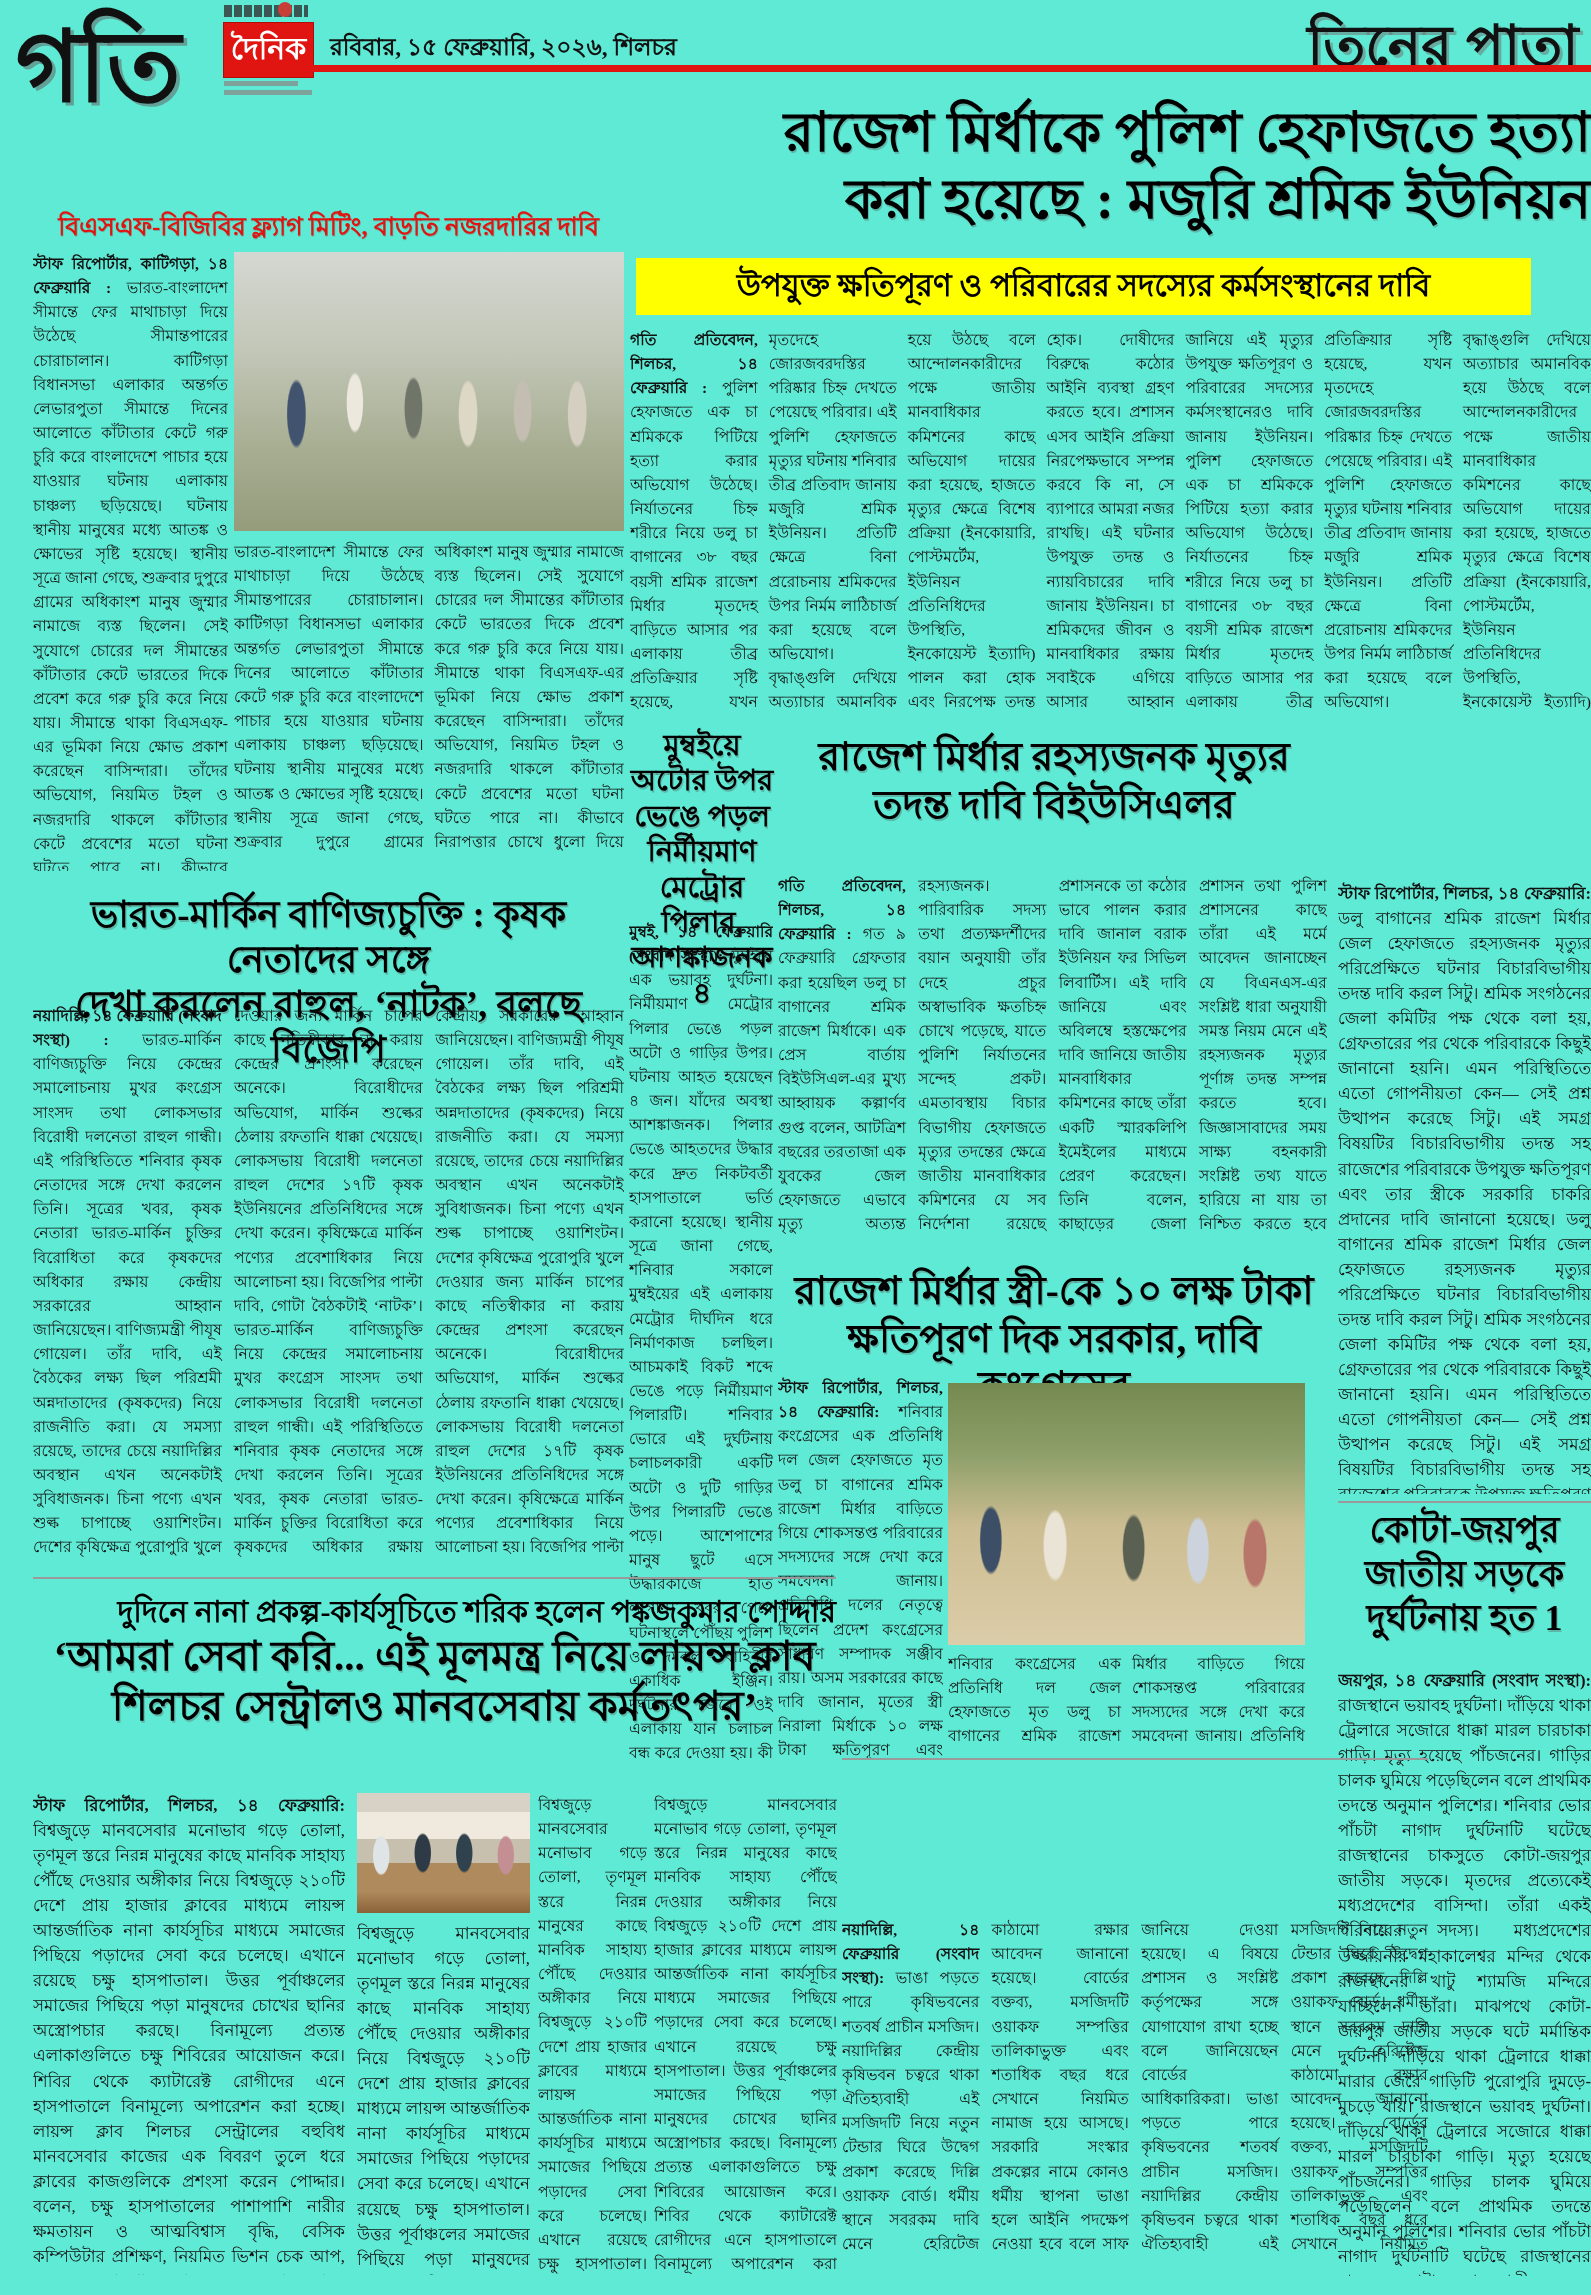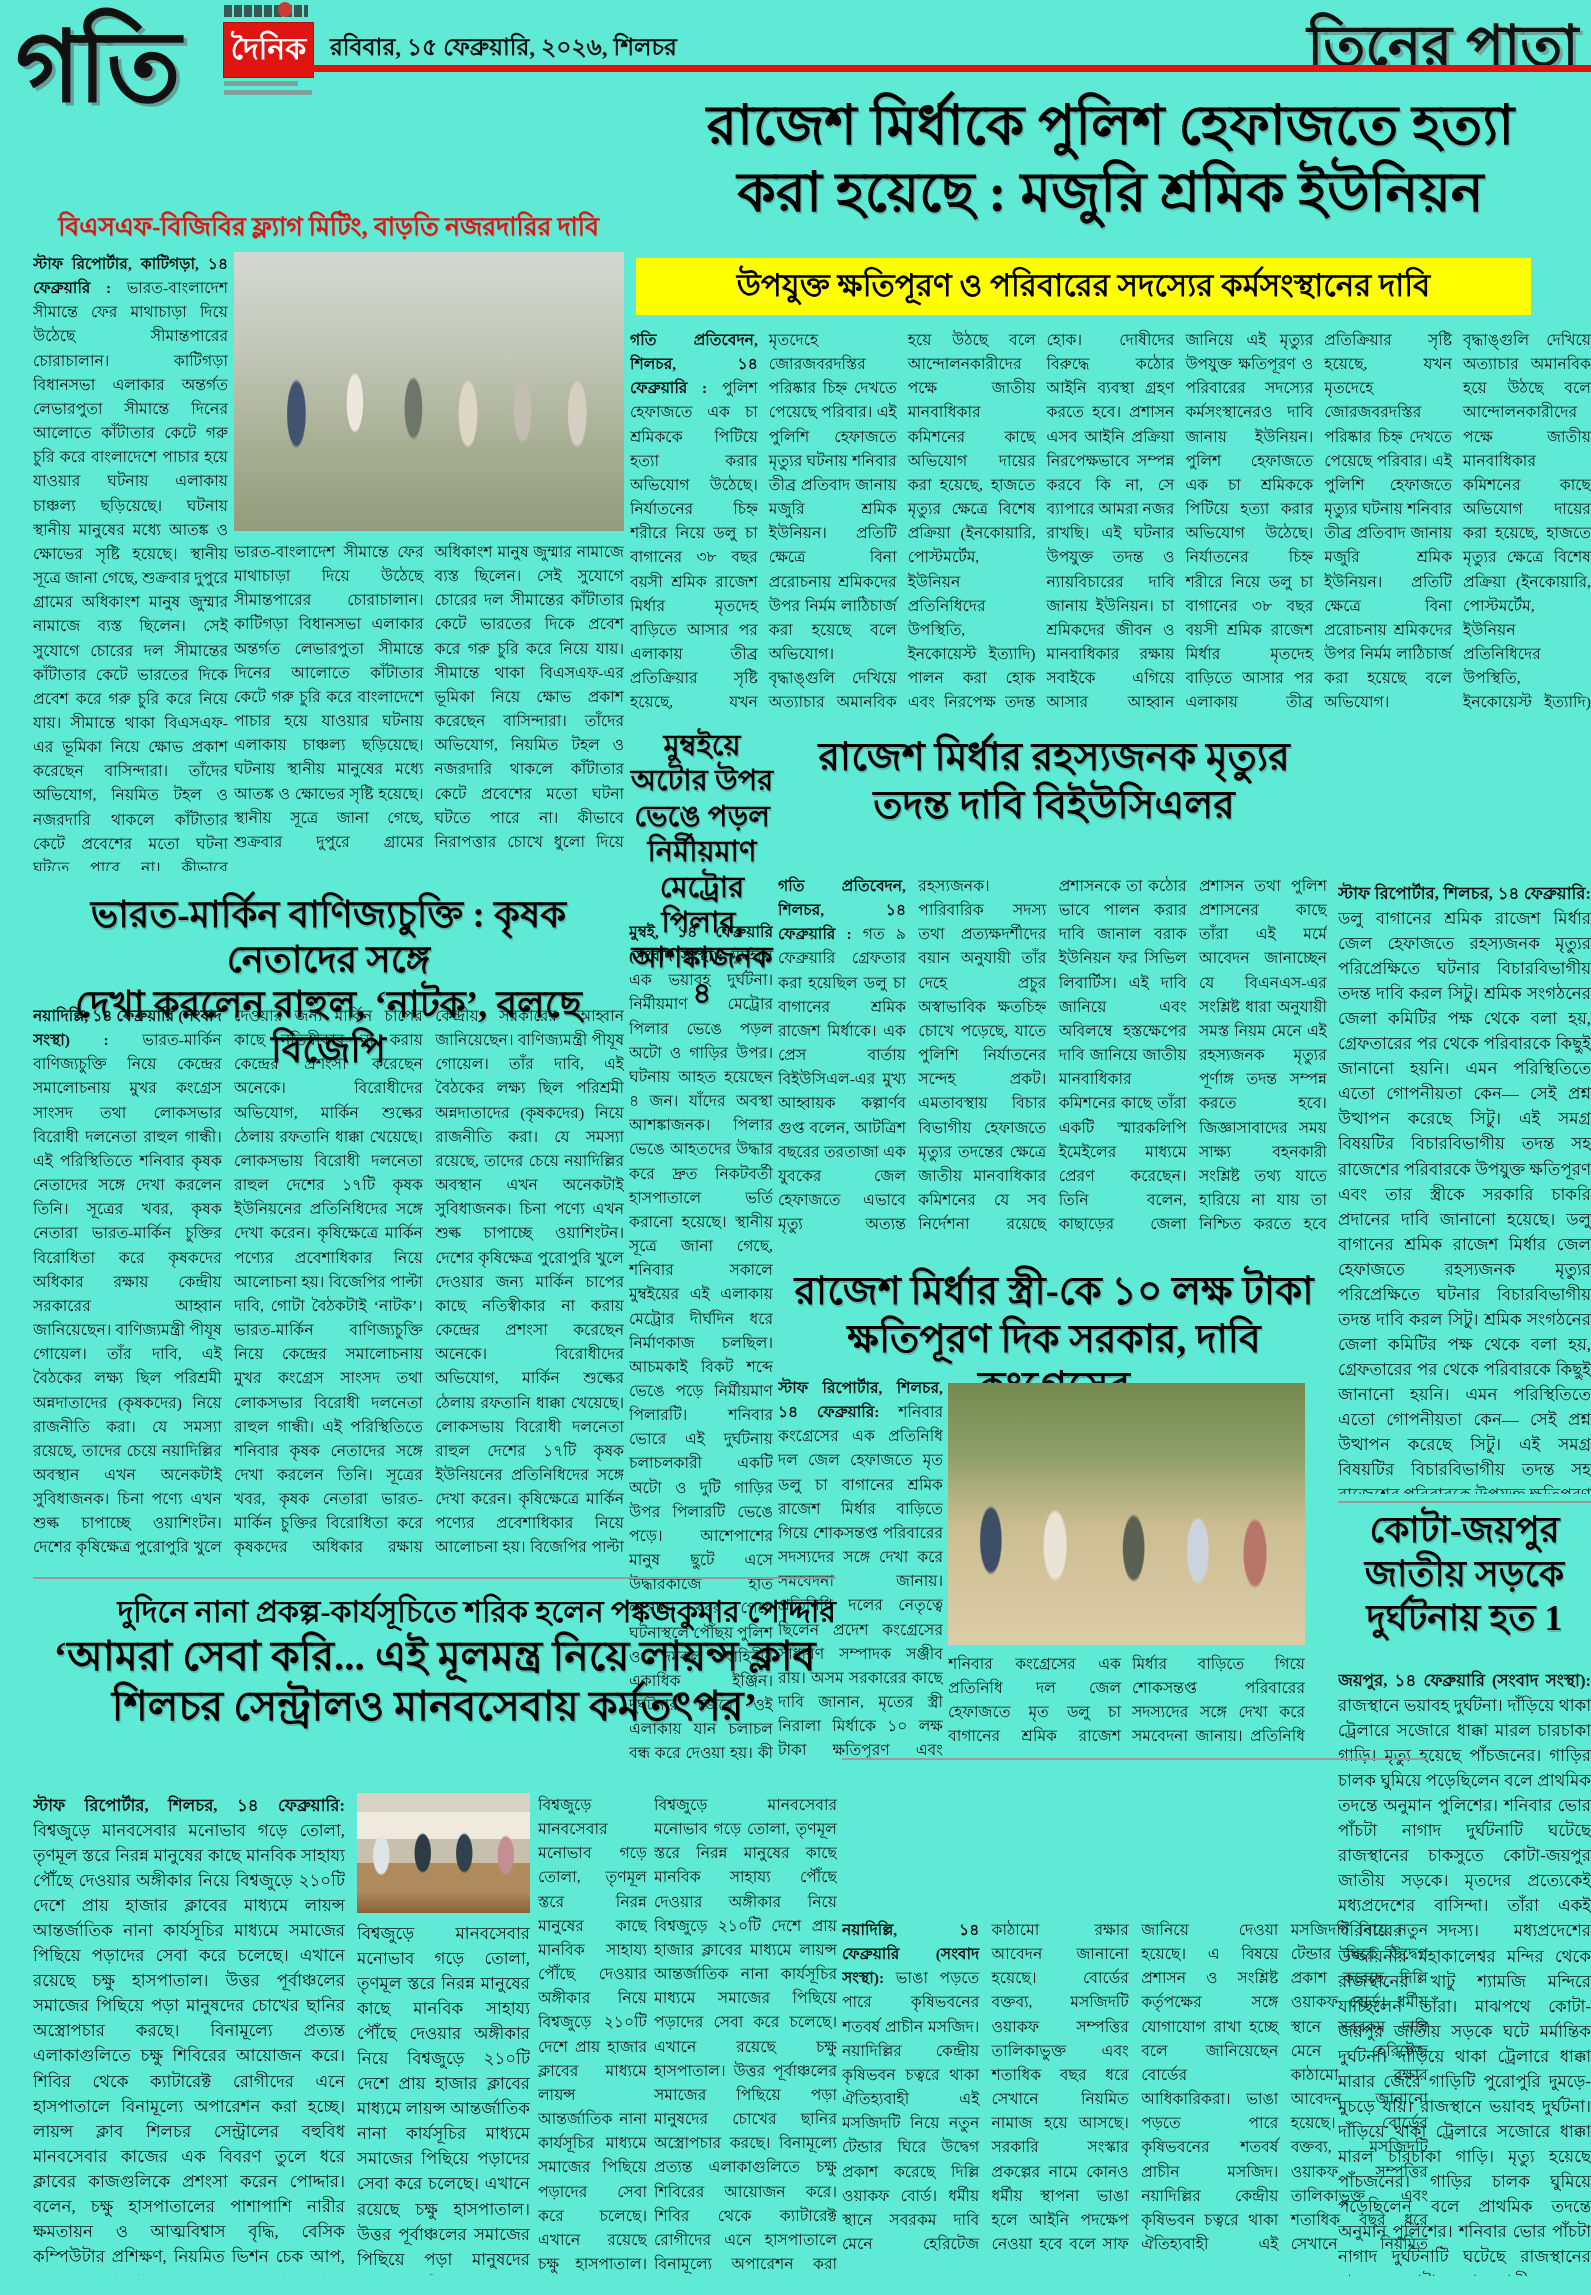--- a/index.html
+++ b/index.html
@@ -90,21 +90,21 @@
 
   <div class="subhead-red" style="left:33px;top:207px;width:591px;font-size:25px;">বিএসএফ-বিজিবির ফ্ল্যাগ মিটিং, বাড়তি নজরদারির দাবি গ্রামবাসীর</div>
   <div class="body-block fs28" style="left:33px;top:252px;width:195px;height:619px;">
     <p><span class="byline">স্টাফ রিপোর্টার, কাটিগড়া, ১৪ ফেব্রুয়ারি :</span> <span>ভারত-বাংলাদেশ সীমান্তে ফের মাথাচাড়া দিয়ে উঠেছে সীমান্তপারের চোরাচালান। কাটিগড়া বিধানসভা এলাকার অন্তর্গত লেভারপুতা সীমান্তে দিনের আলোতে কাঁটাতার কেটে গরু চুরি করে বাংলাদেশে পাচার হয়ে যাওয়ার ঘটনায় এলাকায় চাঞ্চল্য ছড়িয়েছে। ঘটনায় স্থানীয় মানুষের মধ্যে আতঙ্ক ও ক্ষোভের সৃষ্টি হয়েছে। স্থানীয় সূত্রে জানা গেছে, শুক্রবার দুপুরে গ্রামের অধিকাংশ মানুষ জুম্মার নামাজে ব্যস্ত ছিলেন। সেই সুযোগে চোরের দল সীমান্তের কাঁটাতার কেটে ভারতের দিকে প্রবেশ করে গরু চুরি করে নিয়ে যায়। সীমান্তে থাকা বিএসএফ-এর ভূমিকা নিয়ে ক্ষোভ প্রকাশ করেছেন বাসিন্দারা। তাঁদের অভিযোগ, নিয়মিত টহল ও নজরদারি থাকলে কাঁটাতার কেটে প্রবেশের মতো ঘটনা ঘটতে পারে না। কীভাবে নিরাপত্তার চোখে ধুলো দিয়ে চোরেরা এমন কাণ্ড ঘটাল, তা নিয়ে প্রশ্ন তুলেছেন তাঁরা। এদিকে, বিষয়টি গুরুত্ব দিয়ে দেখছে নিরাপত্তা বাহিনী। উভয় দেশের সীমান্তরক্ষী বাহিনীর মধ্যে ফ্ল্যাগ মিটিং অনুষ্ঠিত হয়েছে। উল্লেখ্য, কাছাড় জেলার এই অংশে অতীতে একাধিকবার সীমান্তপারের চোরাচালান ও গবাদি পশু পাচারের অভিযোগ উঠেছে। গ্রামবাসীদের দাবি, সীমান্তে স্থায়ী নজরদারি টাওয়ার, অতিরিক্ত টহল এবং রাত-দিন সমান নিরাপত্তা ব্যবস্থা গড়ে তোলা হোক। ভারত-বাংলাদেশ সীমান্তে ফের মাথাচাড়া দিয়ে উঠেছে সীমান্তপারের চোরাচালান। কাটিগড়া বিধানসভা এলাকার অন্তর্গত লেভারপুতা সীমান্তে দিনের আলোতে কাঁটাতার কেটে গরু চুরি করে বাংলাদেশে পাচার হয়ে যাওয়ার ঘটনায় এলাকায় চাঞ্চল্য ছড়িয়েছে। ঘটনায় স্থানীয় মানুষের মধ্যে আতঙ্ক ও ক্ষোভের সৃষ্টি হয়েছে। স্থানীয় সূত্রে জানা গেছে, শুক্রবার দুপুরে গ্রামের অধিকাংশ মানুষ জুম্মার নামাজে ব্যস্ত ছিলেন। সেই সুযোগে চোরের দল সীমান্তের কাঁটাতার কেটে ভারতের দিকে প্রবেশ করে গরু চুরি করে নিয়ে যায়। সীমান্তে থাকা বিএসএফ-এর ভূমিকা নিয়ে ক্ষোভ প্রকাশ করেছেন বাসিন্দারা। তাঁদের অভিযোগ, নিয়মিত টহল ও নজরদারি থাকলে কাঁটাতার কেটে প্রবেশের মতো ঘটনা ঘটতে পারে না। কীভাবে নিরাপত্তার চোখে ধুলো দিয়ে চোরেরা এমন কাণ্ড ঘটাল, তা নিয়ে প্রশ্ন তুলেছেন তাঁরা। এদিকে, বিষয়টি গুরুত্ব দিয়ে দেখছে নিরাপত্তা বাহিনী। উভয় দেশের সীমান্তরক্ষী বাহিনীর মধ্যে ফ্ল্যাগ মিটিং অনুষ্ঠিত হয়েছে। উল্লেখ্য, কাছাড় জেলার এই অংশে অতীতে একাধিকবার সীমান্তপারের চোরাচালান ও গবাদি পশু পাচারের অভিযোগ উঠেছে। গ্রামবাসীদের দাবি, সীমান্তে স্থায়ী নজরদারি টাওয়ার, অতিরিক্ত টহল এবং রাত-দিন সমান নিরাপত্তা ব্যবস্থা গড়ে তোলা হোক।</span></p>
   </div>
   <div class="photo" id="photo-border" style="left:234px;top:252px;width:390px;height:279px;"></div>
   <div class="body-block fs28 cols-2" style="left:234px;top:540px;width:390px;height:332px;">
     <p><span>ভারত-বাংলাদেশ সীমান্তে ফের মাথাচাড়া দিয়ে উঠেছে সীমান্তপারের চোরাচালান। কাটিগড়া বিধানসভা এলাকার অন্তর্গত লেভারপুতা সীমান্তে দিনের আলোতে কাঁটাতার কেটে গরু চুরি করে বাংলাদেশে পাচার হয়ে যাওয়ার ঘটনায় এলাকায় চাঞ্চল্য ছড়িয়েছে। ঘটনায় স্থানীয় মানুষের মধ্যে আতঙ্ক ও ক্ষোভের সৃষ্টি হয়েছে। স্থানীয় সূত্রে জানা গেছে, শুক্রবার দুপুরে গ্রামের অধিকাংশ মানুষ জুম্মার নামাজে ব্যস্ত ছিলেন। সেই সুযোগে চোরের দল সীমান্তের কাঁটাতার কেটে ভারতের দিকে প্রবেশ করে গরু চুরি করে নিয়ে যায়। সীমান্তে থাকা বিএসএফ-এর ভূমিকা নিয়ে ক্ষোভ প্রকাশ করেছেন বাসিন্দারা। তাঁদের অভিযোগ, নিয়মিত টহল ও নজরদারি থাকলে কাঁটাতার কেটে প্রবেশের মতো ঘটনা ঘটতে পারে না। কীভাবে নিরাপত্তার চোখে ধুলো দিয়ে চোরেরা এমন কাণ্ড ঘটাল, তা নিয়ে প্রশ্ন তুলেছেন তাঁরা। এদিকে, বিষয়টি গুরুত্ব দিয়ে দেখছে নিরাপত্তা বাহিনী। উভয় দেশের সীমান্তরক্ষী বাহিনীর মধ্যে ফ্ল্যাগ মিটিং অনুষ্ঠিত হয়েছে। উল্লেখ্য, কাছাড় জেলার এই অংশে অতীতে একাধিকবার সীমান্তপারের চোরাচালান ও গবাদি পশু পাচারের অভিযোগ উঠেছে। গ্রামবাসীদের দাবি, সীমান্তে স্থায়ী নজরদারি টাওয়ার, অতিরিক্ত টহল এবং রাত-দিন সমান নিরাপত্তা ব্যবস্থা গড়ে তোলা হোক। ভারত-বাংলাদেশ সীমান্তে ফের মাথাচাড়া দিয়ে উঠেছে সীমান্তপারের চোরাচালান। কাটিগড়া বিধানসভা এলাকার অন্তর্গত লেভারপুতা সীমান্তে দিনের আলোতে কাঁটাতার কেটে গরু চুরি করে বাংলাদেশে পাচার হয়ে যাওয়ার ঘটনায় এলাকায় চাঞ্চল্য ছড়িয়েছে। ঘটনায় স্থানীয় মানুষের মধ্যে আতঙ্ক ও ক্ষোভের সৃষ্টি হয়েছে। স্থানীয় সূত্রে জানা গেছে, শুক্রবার দুপুরে গ্রামের অধিকাংশ মানুষ জুম্মার নামাজে ব্যস্ত ছিলেন। সেই সুযোগে চোরের দল সীমান্তের কাঁটাতার কেটে ভারতের দিকে প্রবেশ করে গরু চুরি করে নিয়ে যায়। সীমান্তে থাকা বিএসএফ-এর ভূমিকা নিয়ে ক্ষোভ প্রকাশ করেছেন বাসিন্দারা। তাঁদের অভিযোগ, নিয়মিত টহল ও নজরদারি থাকলে কাঁটাতার কেটে প্রবেশের মতো ঘটনা ঘটতে পারে না। কীভাবে নিরাপত্তার চোখে ধুলো দিয়ে চোরেরা এমন কাণ্ড ঘটাল, তা নিয়ে প্রশ্ন তুলেছেন তাঁরা। এদিকে, বিষয়টি গুরুত্ব দিয়ে দেখছে নিরাপত্তা বাহিনী। উভয় দেশের সীমান্তরক্ষী বাহিনীর মধ্যে ফ্ল্যাগ মিটিং অনুষ্ঠিত হয়েছে। উল্লেখ্য, কাছাড় জেলার এই অংশে অতীতে একাধিকবার সীমান্তপারের চোরাচালান ও গবাদি পশু পাচারের অভিযোগ উঠেছে। গ্রামবাসীদের দাবি, সীমান্তে স্থায়ী নজরদারি টাওয়ার, অতিরিক্ত টহল এবং রাত-দিন সমান নিরাপত্তা ব্যবস্থা গড়ে তোলা হোক।</span></p>
   </div>
 
-  <div class="headline" style="left:630px;top:92px;width:961px;font-size:55px;">রাজেশ মির্ধাকে পুলিশ হেফাজতে হত্যা
+  <div class="headline" style="left:630px;top:99px;width:961px;font-size:55px;text-align:right;">রাজেশ মির্ধাকে পুলিশ হেফাজতে হত্যা
 করা হয়েছে : মজুরি শ্রমিক ইউনিয়ন</div>
   <div class="subhead-yellow" style="left:636px;top:258px;width:895px;height:57px;font-size:31px;">উপযুক্ত ক্ষতিপূরণ ও পরিবারের সদস্যের কর্মসংস্থানের দাবি</div>
   <div class="body-block fs28 cols-7" style="left:630px;top:328px;width:961px;height:389px;">
     <p><span class="byline">গতি প্রতিবেদন, শিলচর, ১৪ ফেব্রুয়ারি :</span> <span>পুলিশ হেফাজতে এক চা শ্রমিককে পিটিয়ে হত্যা করার অভিযোগ উঠেছে। নির্যাতনের চিহ্ন শরীরে নিয়ে ডলু চা বাগানের ৩৮ বছর বয়সী শ্রমিক রাজেশ মির্ধার মৃতদেহ বাড়িতে আসার পর এলাকায় তীব্র প্রতিক্রিয়ার সৃষ্টি হয়েছে, যখন মৃতদেহে জোরজবরদস্তির পরিষ্কার চিহ্ন দেখতে পেয়েছে পরিবার। এই পুলিশি হেফাজতে মৃত্যুর ঘটনায় শনিবার তীব্র প্রতিবাদ জানায় মজুরি শ্রমিক ইউনিয়ন। প্রতিটি ক্ষেত্রে বিনা প্ররোচনায় শ্রমিকদের উপর নির্মম লাঠিচার্জ করা হয়েছে বলে অভিযোগ। বৃদ্ধাঙ্গুলি দেখিয়ে অত্যাচার অমানবিক হয়ে উঠছে বলে আন্দোলনকারীদের পক্ষে জাতীয় মানবাধিকার কমিশনের কাছে অভিযোগ দায়ের করা হয়েছে, হাজতে মৃত্যুর ক্ষেত্রে বিশেষ প্রক্রিয়া (ইনকোয়ারি, পোস্টমর্টেম, ইউনিয়ন প্রতিনিধিদের উপস্থিতি, ইনকোয়েস্ট ইত্যাদি) পালন করা হোক এবং নিরপেক্ষ তদন্ত হোক। দোষীদের বিরুদ্ধে কঠোর আইনি ব্যবস্থা গ্রহণ করতে হবে। প্রশাসন এসব আইনি প্রক্রিয়া নিরপেক্ষভাবে সম্পন্ন করবে কি না, সে ব্যাপারে আমরা নজর রাখছি। এই ঘটনার উপযুক্ত তদন্ত ও ন্যায়বিচারের দাবি জানায় ইউনিয়ন। চা শ্রমিকদের জীবন ও মানবাধিকার রক্ষায় সবাইকে এগিয়ে আসার আহ্বান জানিয়ে এই মৃত্যুর উপযুক্ত ক্ষতিপূরণ ও পরিবারের সদস্যের কর্মসংস্থানেরও দাবি জানায় ইউনিয়ন। পুলিশ হেফাজতে এক চা শ্রমিককে পিটিয়ে হত্যা করার অভিযোগ উঠেছে। নির্যাতনের চিহ্ন শরীরে নিয়ে ডলু চা বাগানের ৩৮ বছর বয়সী শ্রমিক রাজেশ মির্ধার মৃতদেহ বাড়িতে আসার পর এলাকায় তীব্র প্রতিক্রিয়ার সৃষ্টি হয়েছে, যখন মৃতদেহে জোরজবরদস্তির পরিষ্কার চিহ্ন দেখতে পেয়েছে পরিবার। এই পুলিশি হেফাজতে মৃত্যুর ঘটনায় শনিবার তীব্র প্রতিবাদ জানায় মজুরি শ্রমিক ইউনিয়ন। প্রতিটি ক্ষেত্রে বিনা প্ররোচনায় শ্রমিকদের উপর নির্মম লাঠিচার্জ করা হয়েছে বলে অভিযোগ। বৃদ্ধাঙ্গুলি দেখিয়ে অত্যাচার অমানবিক হয়ে উঠছে বলে আন্দোলনকারীদের পক্ষে জাতীয় মানবাধিকার কমিশনের কাছে অভিযোগ দায়ের করা হয়েছে, হাজতে মৃত্যুর ক্ষেত্রে বিশেষ প্রক্রিয়া (ইনকোয়ারি, পোস্টমর্টেম, ইউনিয়ন প্রতিনিধিদের উপস্থিতি, ইনকোয়েস্ট ইত্যাদি) পালন করা হোক এবং নিরপেক্ষ তদন্ত হোক। দোষীদের বিরুদ্ধে কঠোর আইনি ব্যবস্থা গ্রহণ করতে হবে। প্রশাসন এসব আইনি প্রক্রিয়া নিরপেক্ষভাবে সম্পন্ন করবে কি না, সে ব্যাপারে আমরা নজর রাখছি। এই ঘটনার উপযুক্ত তদন্ত ও ন্যায়বিচারের দাবি জানায় ইউনিয়ন। চা শ্রমিকদের জীবন ও মানবাধিকার রক্ষায় সবাইকে এগিয়ে আসার আহ্বান জানিয়ে এই মৃত্যুর উপযুক্ত ক্ষতিপূরণ ও পরিবারের সদস্যের কর্মসংস্থানেরও দাবি জানায় ইউনিয়ন। পুলিশ হেফাজতে এক চা শ্রমিককে পিটিয়ে হত্যা করার অভিযোগ উঠেছে। নির্যাতনের চিহ্ন শরীরে নিয়ে ডলু চা বাগানের ৩৮ বছর বয়সী শ্রমিক রাজেশ মির্ধার মৃতদেহ বাড়িতে আসার পর এলাকায় তীব্র প্রতিক্রিয়ার সৃষ্টি হয়েছে, যখন মৃতদেহে জোরজবরদস্তির পরিষ্কার চিহ্ন দেখতে পেয়েছে পরিবার। এই পুলিশি হেফাজতে মৃত্যুর ঘটনায় শনিবার তীব্র প্রতিবাদ জানায় মজুরি শ্রমিক ইউনিয়ন। প্রতিটি ক্ষেত্রে বিনা প্ররোচনায় শ্রমিকদের উপর নির্মম লাঠিচার্জ করা হয়েছে বলে অভিযোগ। বৃদ্ধাঙ্গুলি দেখিয়ে অত্যাচার অমানবিক হয়ে উঠছে বলে আন্দোলনকারীদের পক্ষে জাতীয় মানবাধিকার কমিশনের কাছে অভিযোগ দায়ের করা হয়েছে, হাজতে মৃত্যুর ক্ষেত্রে বিশেষ প্রক্রিয়া (ইনকোয়ারি, পোস্টমর্টেম, ইউনিয়ন প্রতিনিধিদের উপস্থিতি, ইনকোয়েস্ট ইত্যাদি) পালন করা হোক এবং নিরপেক্ষ তদন্ত হোক। দোষীদের বিরুদ্ধে কঠোর আইনি ব্যবস্থা গ্রহণ করতে হবে। প্রশাসন এসব আইনি প্রক্রিয়া নিরপেক্ষভাবে সম্পন্ন করবে কি না, সে ব্যাপারে আমরা নজর রাখছি। এই ঘটনার উপযুক্ত তদন্ত ও ন্যায়বিচারের দাবি জানায় ইউনিয়ন। চা শ্রমিকদের জীবন ও মানবাধিকার রক্ষায় সবাইকে এগিয়ে আসার আহ্বান জানিয়ে এই মৃত্যুর উপযুক্ত ক্ষতিপূরণ ও পরিবারের সদস্যের কর্মসংস্থানেরও দাবি জানায় ইউনিয়ন।</span></p>
   </div>
 
   <div class="headline" style="left:629px;top:728px;width:146px;font-size:29px;text-align:center;">মুম্বইয়ে অটোর উপর
 ভেঙে পড়ল নির্মীয়মাণ
 মেট্রোর পিলার,
 আশঙ্কাজনক ৪</div>

